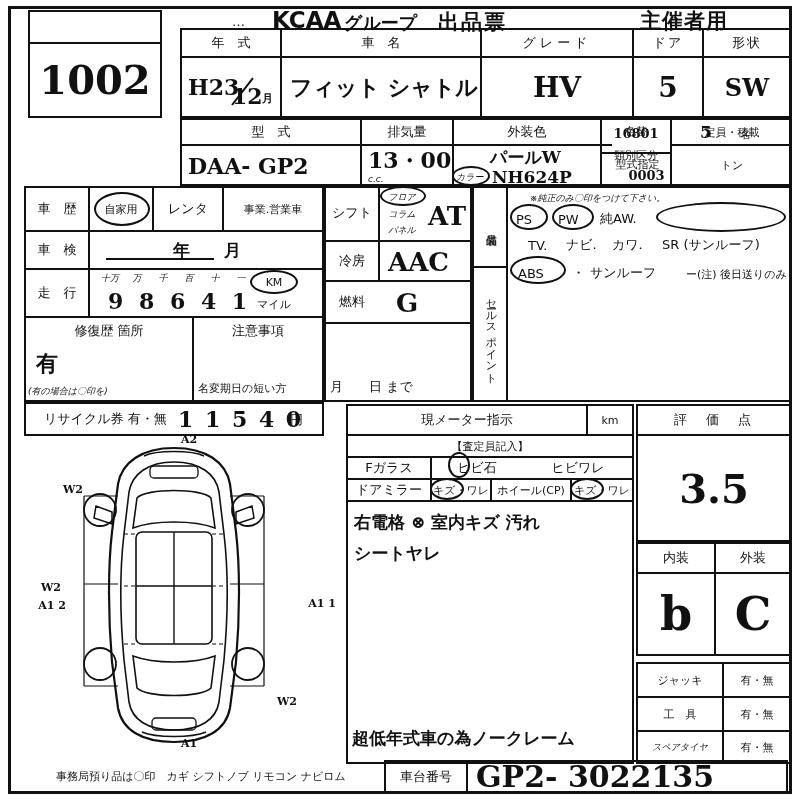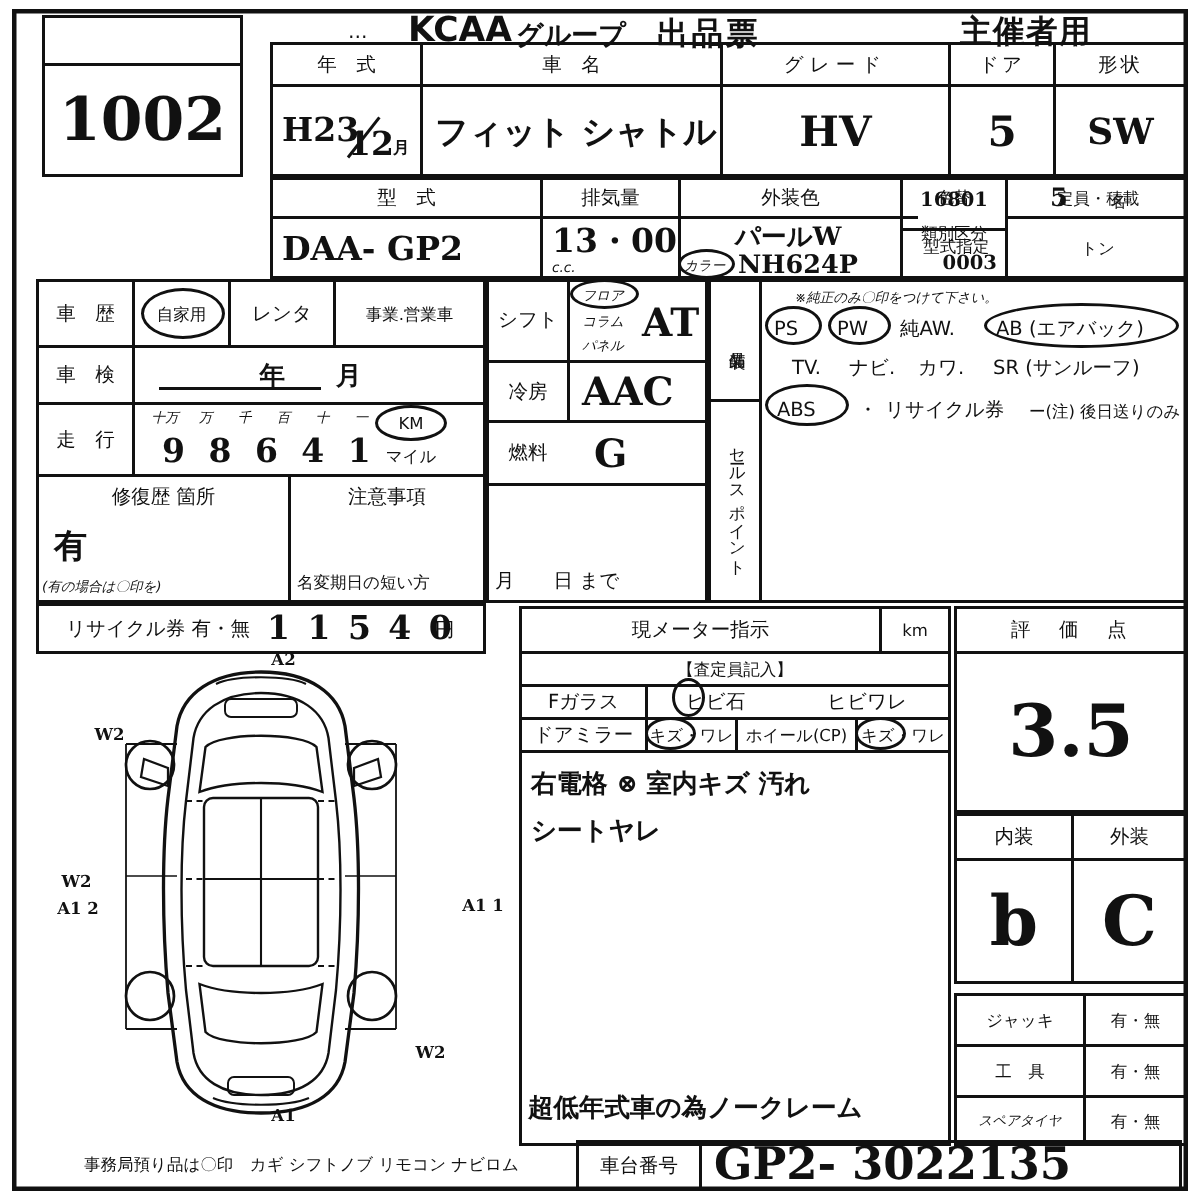--- a/index.html
+++ b/index.html
@@ -11,21 +11,21 @@
   .ctr{display:flex;align-items:center;justify-content:center;}
   .lft{display:flex;align-items:center;justify-content:flex-start;}
   .hand{font-family:"DejaVu Serif","Liberation Serif",serif;font-weight:600;}
   .sm{font-size:11px;}
   .xs{font-size:9px;font-style:italic;}
   .md{font-size:13px;}
   .lg{font-size:17px;}
   .xl{font-size:22px;}
   .xxl{font-size:30px;}
   .big{font-size:40px;}
-  .huge{font-size:48px;}
+  .huge{font-size:40px;}
   .oval{position:absolute;border:2px solid #111;border-radius:50%;box-sizing:border-box;}
   .strike{position:absolute;background:#111;height:2px;transform-origin:left center;}
   svg{display:block;}
 </style>
 </head>
 <body>
 
 <div id="sheet">
 
   <div class="bx" style="left:8px;top:6px;width:784px;height:788px;border-width:3px;"></div>
@@ -159,32 +159,31 @@
   <div class="t ctr sm" style="left:474px;top:272px;width:32px;height:126px;writing-mode:vertical-rl;">
       <span>セールスポイント</span>
     </div>
 
   <div class="t lft xs" style="left:530px;top:190px;width:250px;height:16px;">※純正のみ〇印をつけて下さい。</div>
   <div class="t lft md" style="left:516px;top:208px;width:30px;height:22px;">PS</div>
   <div class="oval" style="left:510px;top:204px;width:38px;height:26px;"></div>
   <div class="t lft md" style="left:558px;top:208px;width:32px;height:22px;">PW</div>
   <div class="oval" style="left:552px;top:204px;width:42px;height:26px;"></div>
   <div class="t lft md" style="left:600px;top:208px;width:60px;height:22px;">純AW.</div>
-  <div class="t lft md" style="left:664px;top:208px;width:120px;height:22px;">AB (エアバック)</div>
   <div class="oval" style="left:656px;top:202px;width:130px;height:30px;"></div>
 
   <div class="t lft md" style="left:528px;top:234px;width:32px;height:22px;">TV.</div>
   <div class="t lft md" style="left:566px;top:234px;width:40px;height:22px;">ナビ.</div>
   <div class="t lft md" style="left:612px;top:234px;width:44px;height:22px;">カワ.</div>
   <div class="t lft md" style="left:662px;top:234px;width:130px;height:22px;">SR (サンルーフ)</div>
 
   <div class="t lft md" style="left:518px;top:262px;width:40px;height:22px;">ABS</div>
   <div class="oval" style="left:510px;top:256px;width:56px;height:28px;"></div>
   <div class="t lft md" style="left:572px;top:262px;width:16px;height:22px;">・</div>
-  <div class="t lft md" style="left:590px;top:262px;width:100px;height:22px;">リサイクル券</div>
+  <div class="t lft md" style="left:590px;top:262px;width:100px;height:22px;">サンルーフ</div>
   <div class="t lft sm" style="left:686px;top:264px;width:110px;height:20px;">ー(注) 後日送りのみ</div>
 
   <div class="bx" style="left:24px;top:402px;width:300px;height:34px;"></div>
   <div class="t lft md" style="left:30px;top:404px;width:150px;height:30px;margin-left:14px;">リサイクル券 有・無</div>
   <div class="t lft hand xl" style="left:178px;top:404px;width:110px;height:30px;letter-spacing:2px;">1 1 5 4 0</div>
   <div class="t lft md" style="left:290px;top:408px;width:30px;height:24px;">円</div>
 
   <div class="bx" style="left:346px;top:404px;width:288px;height:360px;"></div>
   <div class="ln" style="left:346px;top:434px;width:288px;height:2px;"></div>
   <div class="ln" style="left:346px;top:456px;width:288px;height:2px;"></div>

